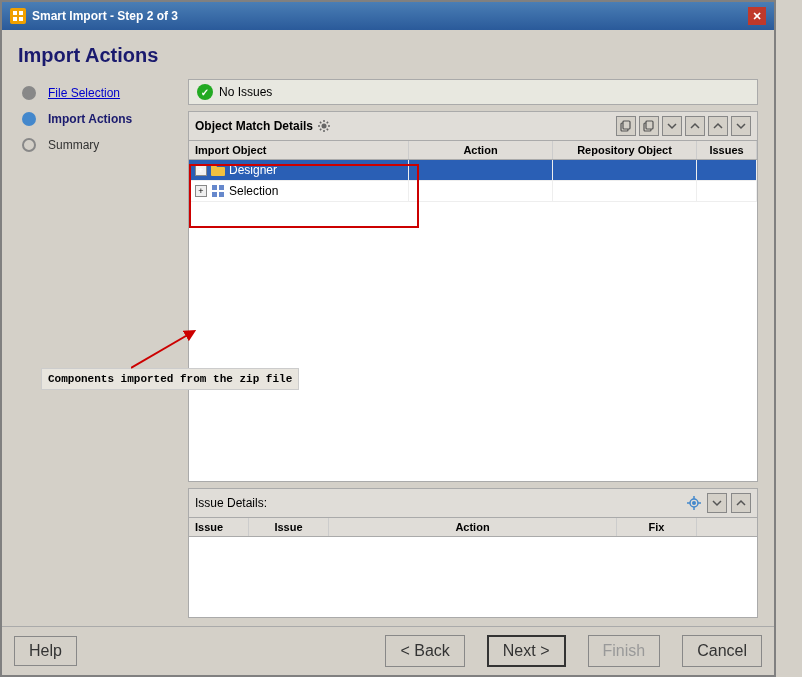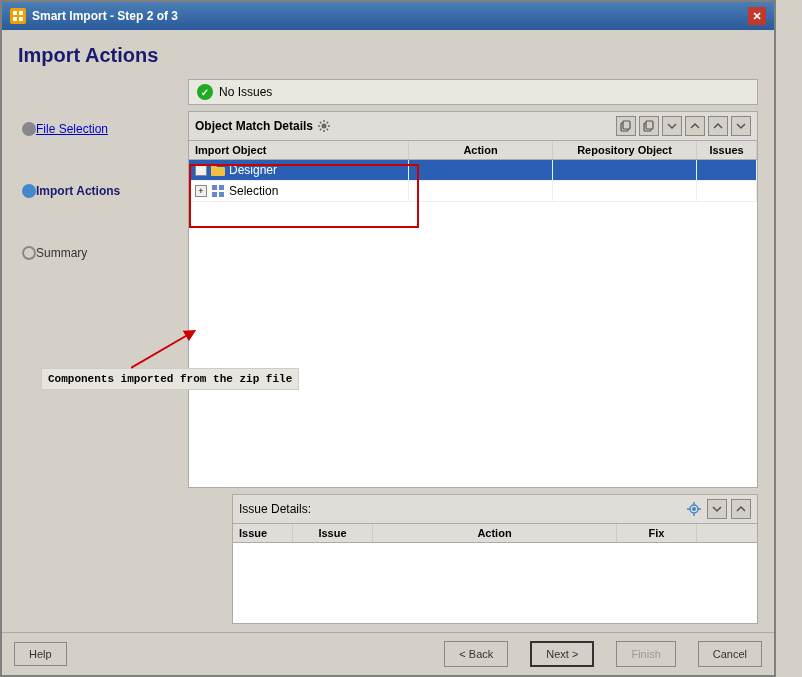--- a/index.html
+++ b/index.html
@@ -80,24 +80,23 @@
     .sidebar {
       width: 160px;
       display: flex;
       flex-direction: column;
       gap: 6px;
       padding-top: 4px;
     }
     .sidebar-item {
       display: flex;
       align-items: center;
-      gap: 0;
+      gap: 12px;
       padding: 3px 4px;
       cursor: pointer;
-      margin-top: 36px;
     }
     .sidebar-dot {
       width: 14px;
       height: 14px;
       border-radius: 50%;
       border: 2px solid #888;
       background: #d4d0c8;
       flex-shrink: 0;
     }
     .sidebar-dot.active {
@@ -251,21 +250,20 @@
       color: #000;
       background: #e8e5de;
       padding: 4px 6px;
       border: 1px solid #ccc;
     }
     .issue-details-panel {
       border: 1px solid #aaa;
       background: #f0ede8;
       display: flex;
       flex-direction: column;
-      margin-left: 44px;
     }
     .issue-panel-header {
       display: flex;
       align-items: center;
       justify-content: space-between;
       padding: 4px 6px;
       background: #e0ddd8;
       border-bottom: 1px solid #aaa;
     }
     .issue-table-header {
@@ -285,21 +283,21 @@
       padding: 8px 12px;
       border-top: 1px solid #aaa;
       background: #d4d0c8;
     }
     .bottom-right {
       display: flex;
       gap: 22px;
     }
     .btn {
       padding: 5px 14px;
-      font-size: 11px;
+      font-size: 16px;
       background: #d4d0c8;
       border: 1px solid #888;
       cursor: pointer;
       color: #333;
     }
     .btn.disabled {
       color: #999;
       cursor: not-allowed;
     }
     .btn.next-btn {

